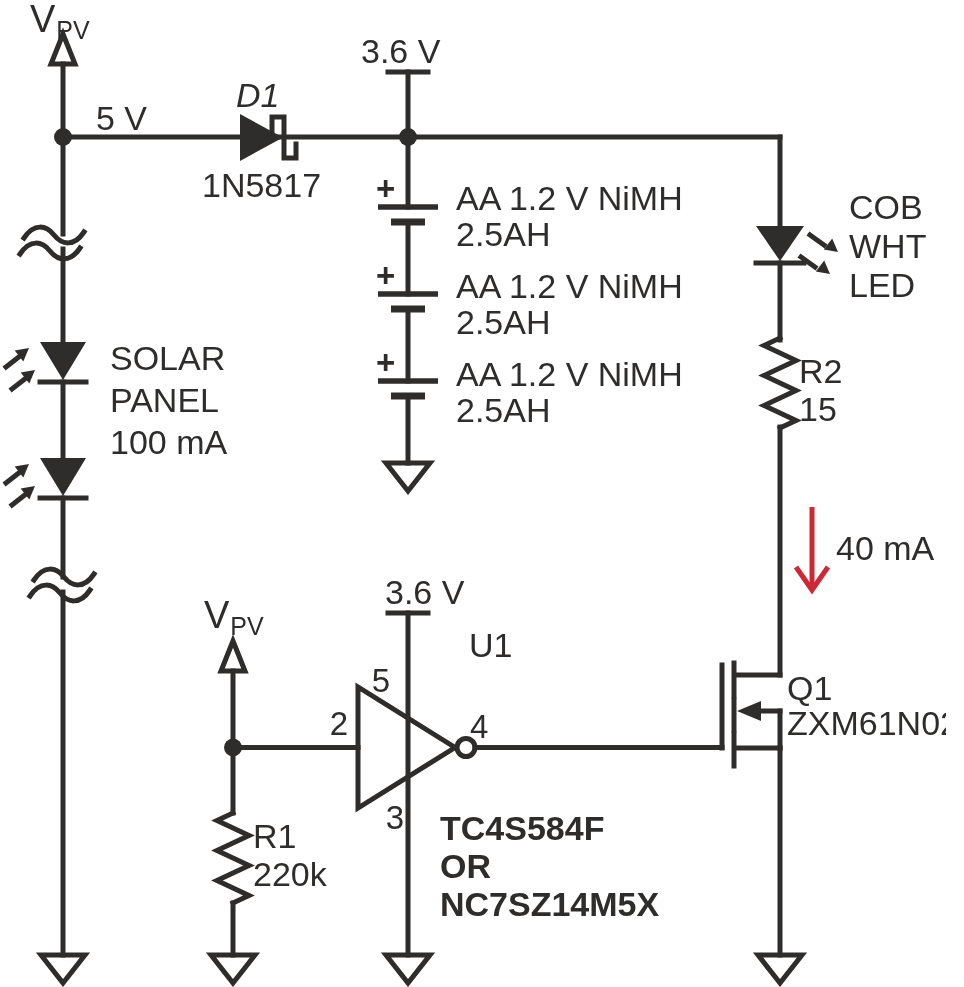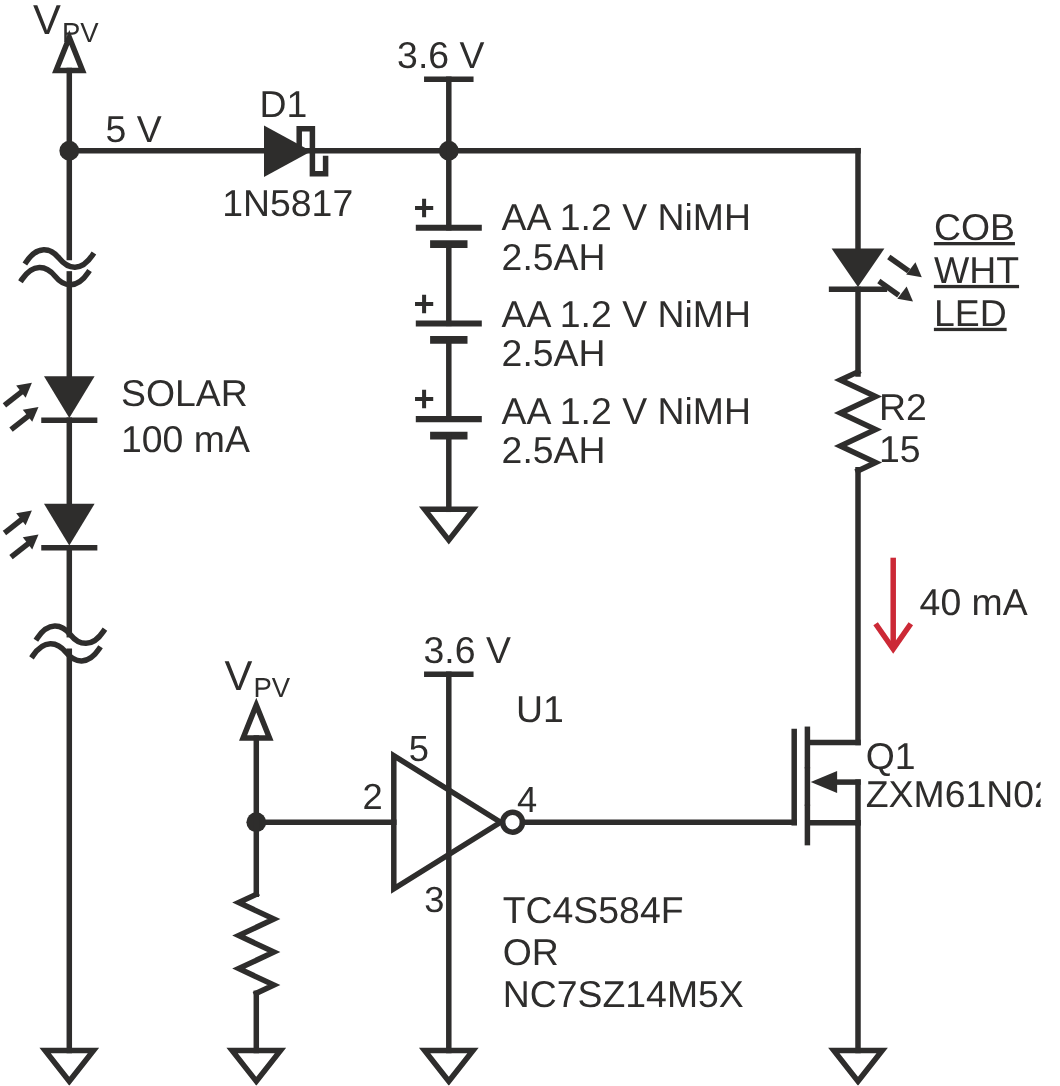--- a/index.html
+++ b/index.html
@@ -165,21 +165,21 @@
     </g>
     <g>
       <polygon class="open" points="211,955 255,955 233,983"></polygon>
     </g>
   </svg>
 
   <div class="lbl" style="left:30px;top:0px;"><span class="vmain">V</span><span class="vsub">PV</span></div>
 
   <div class="lbl" style="left:96px;top:100px;">5 V</div>
 
-  <div class="lbl" style="left:236px;top:77px;">D1</div>
+  <div class="lbl" style="left:236px;top:77px;font-style:italic;">D1</div>
   <div class="lbl" style="left:202px;top:167px;">1N5817</div>
 
   <div class="lbl" style="left:361px;top:33px;">3.6 V</div>
 
   <div class="plus" style="left:376px;top:172px;">+</div>
   <div class="plus" style="left:376px;top:259px;">+</div>
   <div class="plus" style="left:376px;top:346px;">+</div>
 
   <div class="lbl" style="left:456px;top:180px;">
     <div>AA 1.2 V NiMH</div>
@@ -189,24 +189,25 @@
     <div>AA 1.2 V NiMH</div>
     <div>2.5AH</div>
   </div>
   <div class="lbl" style="left:456px;top:356px;">
     <div>AA 1.2 V NiMH</div>
     <div>2.5AH</div>
   </div>
 
   <div class="lbl lh42" style="left:110px;top:337px;">
     <div>SOLAR</div>
+    <div>PANEL</div>
     <div>100 mA</div>
   </div>
 
-  <div class="lbl lh39" style="left:849px;top:188px;text-decoration:underline;">
+  <div class="lbl lh39" style="left:849px;top:188px;">
     <div>COB</div>
     <div>WHT</div>
     <div>LED</div>
   </div>
 
   <div class="lbl lh38" style="left:799px;top:352px;">
     <div>R2</div>
     <div>15</div>
   </div>
 
@@ -220,20 +221,24 @@
   <div class="lbl" style="left:469px;top:627px;">U1</div>
   <div class="pin" style="left:362px;top:666px;">5</div>
   <div class="pin" style="left:320px;top:709px;">2</div>
   <div class="pin" style="left:470px;top:712px;text-align:left;">4</div>
   <div class="pin" style="left:376px;top:803px;">3</div>
 
   <div class="lbl" style="left:385px;top:574px;">3.6 V</div>
 
   <div class="lbl" style="left:204px;top:596px;"><span class="vmain">V</span><span class="vsub">PV</span></div>
 
-
-  <div class="lbl lh38" style="left:457px;top:809px;">
+  <div class="lbl lh38" style="left:253px;top:817px;">
+    <div>R1</div>
+    <div>220k</div>
+  </div>
+
+  <div class="lbl lh38" style="left:440px;top:809px;font-weight:bold;">
     <div>TC4S584F</div>
     <div>OR</div>
     <div>NC7SZ14M5X</div>
   </div>
 
 </div>
 
 </body></html>

